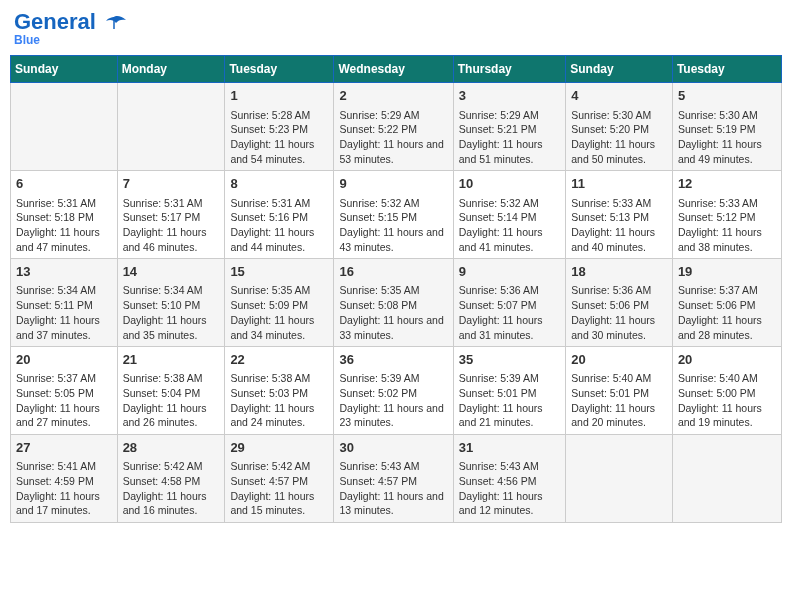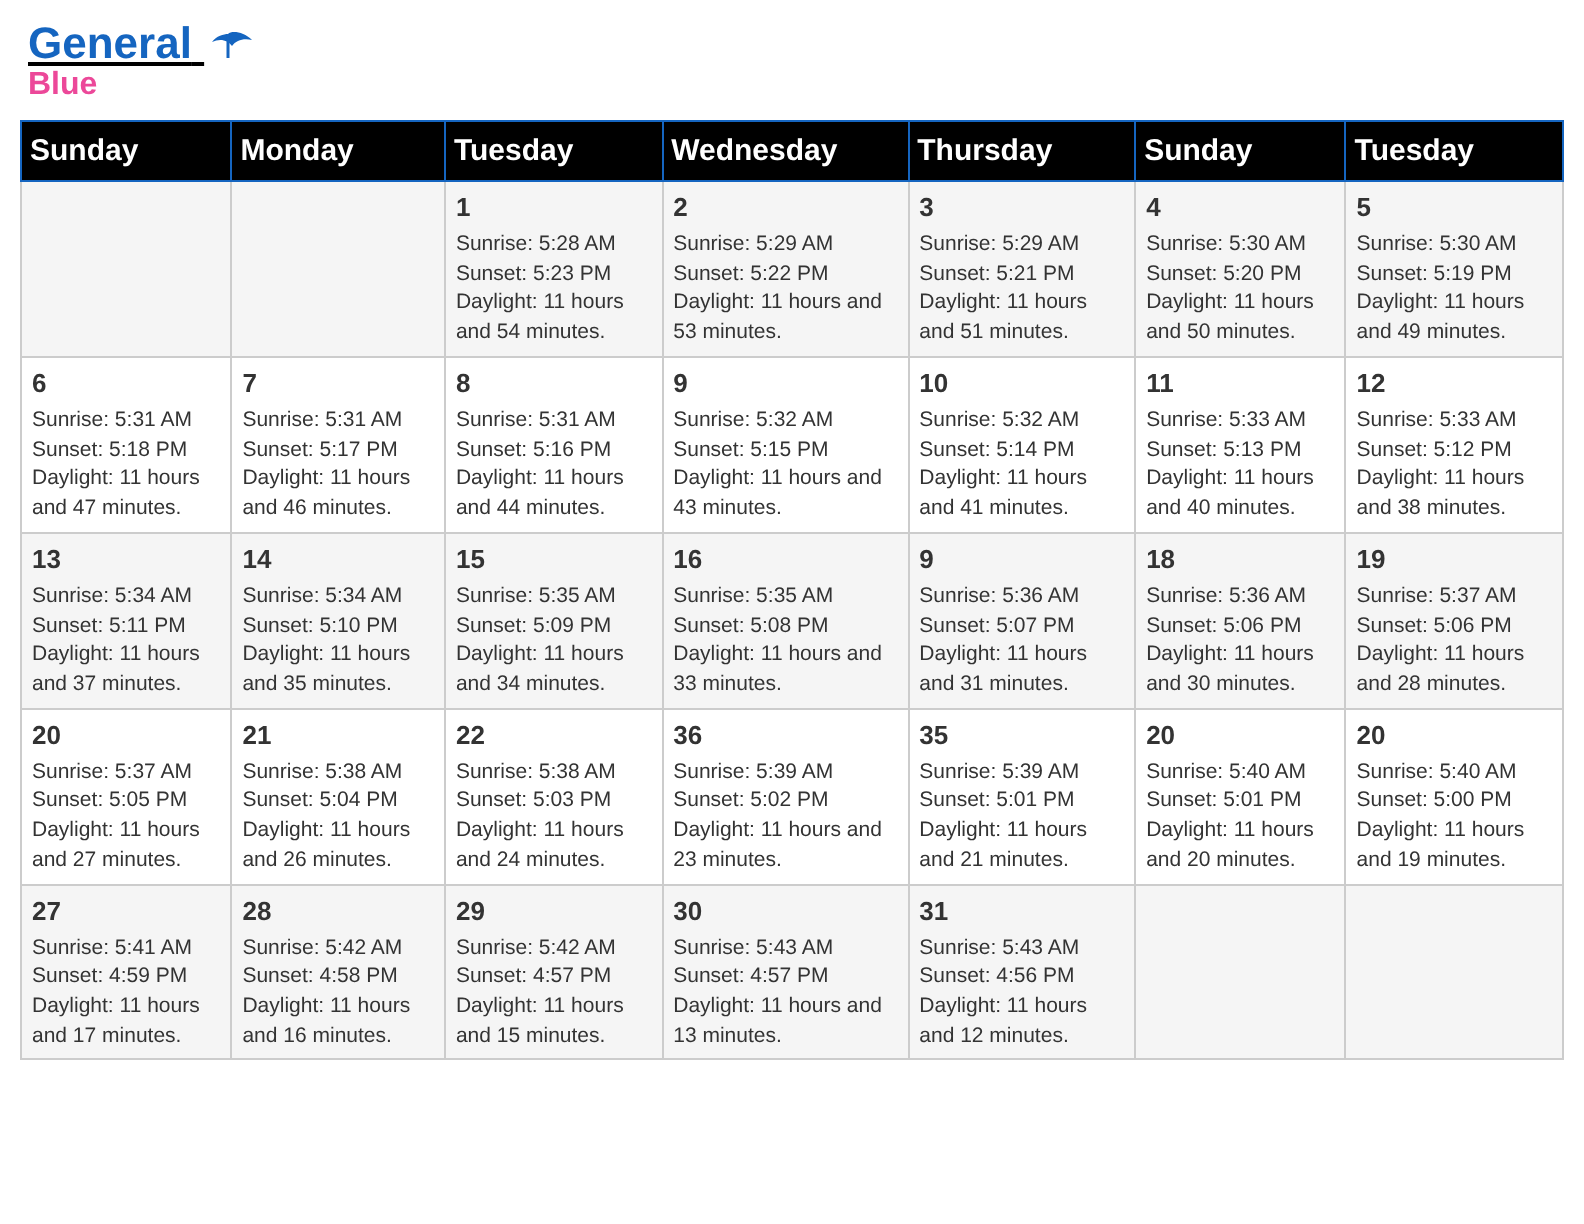--- a/index.html
+++ b/index.html
@@ -40,25 +40,25 @@
     .sub-title {
       font-size: 16px;
       color: #555;
     }
     table {
       width: 100%;
       border-collapse: collapse;
       font-size: 11px;
     }
     thead tr th {
-      background-color: #000000;
+      background-color: #0f766e;
       color: #fff;
       padding: 6px 4px;
       text-align: left;
-      font-size: 15px;
+      font-size: 12px;
       font-weight: bold;
       border: 1px solid #1565c0;
     }
     tbody tr td {
       border: 1px solid #ccc;
       vertical-align: top;
       padding: 4px 5px;
       min-height: 80px;
       height: 85px;
       color: #333;
@@ -82,30 +82,30 @@
     }
     .empty-cell {
       background-color: inherit;
     }
   </style>
 </head>
 <body>
 
 <div class="header">
   <div class="logo">
-    <div style="display:flex;align-items:flex-start;text-decoration:underline;">
+    <div style="display:flex;align-items:flex-start;">
       <span class="logo-text">
         <span class="blue">General</span>
         <svg width="22" height="16" viewBox="0 0 22 16" style="vertical-align:middle;margin-left:2px;">
           <path d="M10 2 C12 0, 18 1, 22 5 C18 4, 14 5, 12 8 C10 5, 6 4, 2 6 C4 3, 8 2, 10 2Z" fill="#1565c0"></path>
           <path d="M10 2 L10 14" stroke="#1565c0" stroke-width="1.5" fill="none"></path>
         </svg>
       </span>
     </div>
-    <span class="logo-text" style="color:#ec4899;font-size:16px;">Blue</span>
+    <span class="logo-text" style="color:#3b82f6;font-size:12px;">Blue</span>
   </div>
   <div class="title-section">
     <div class="main-title"></div>
     <div class="sub-title"></div>
   </div>
 </div>
 
 <table>
   <thead>
     <tr>

